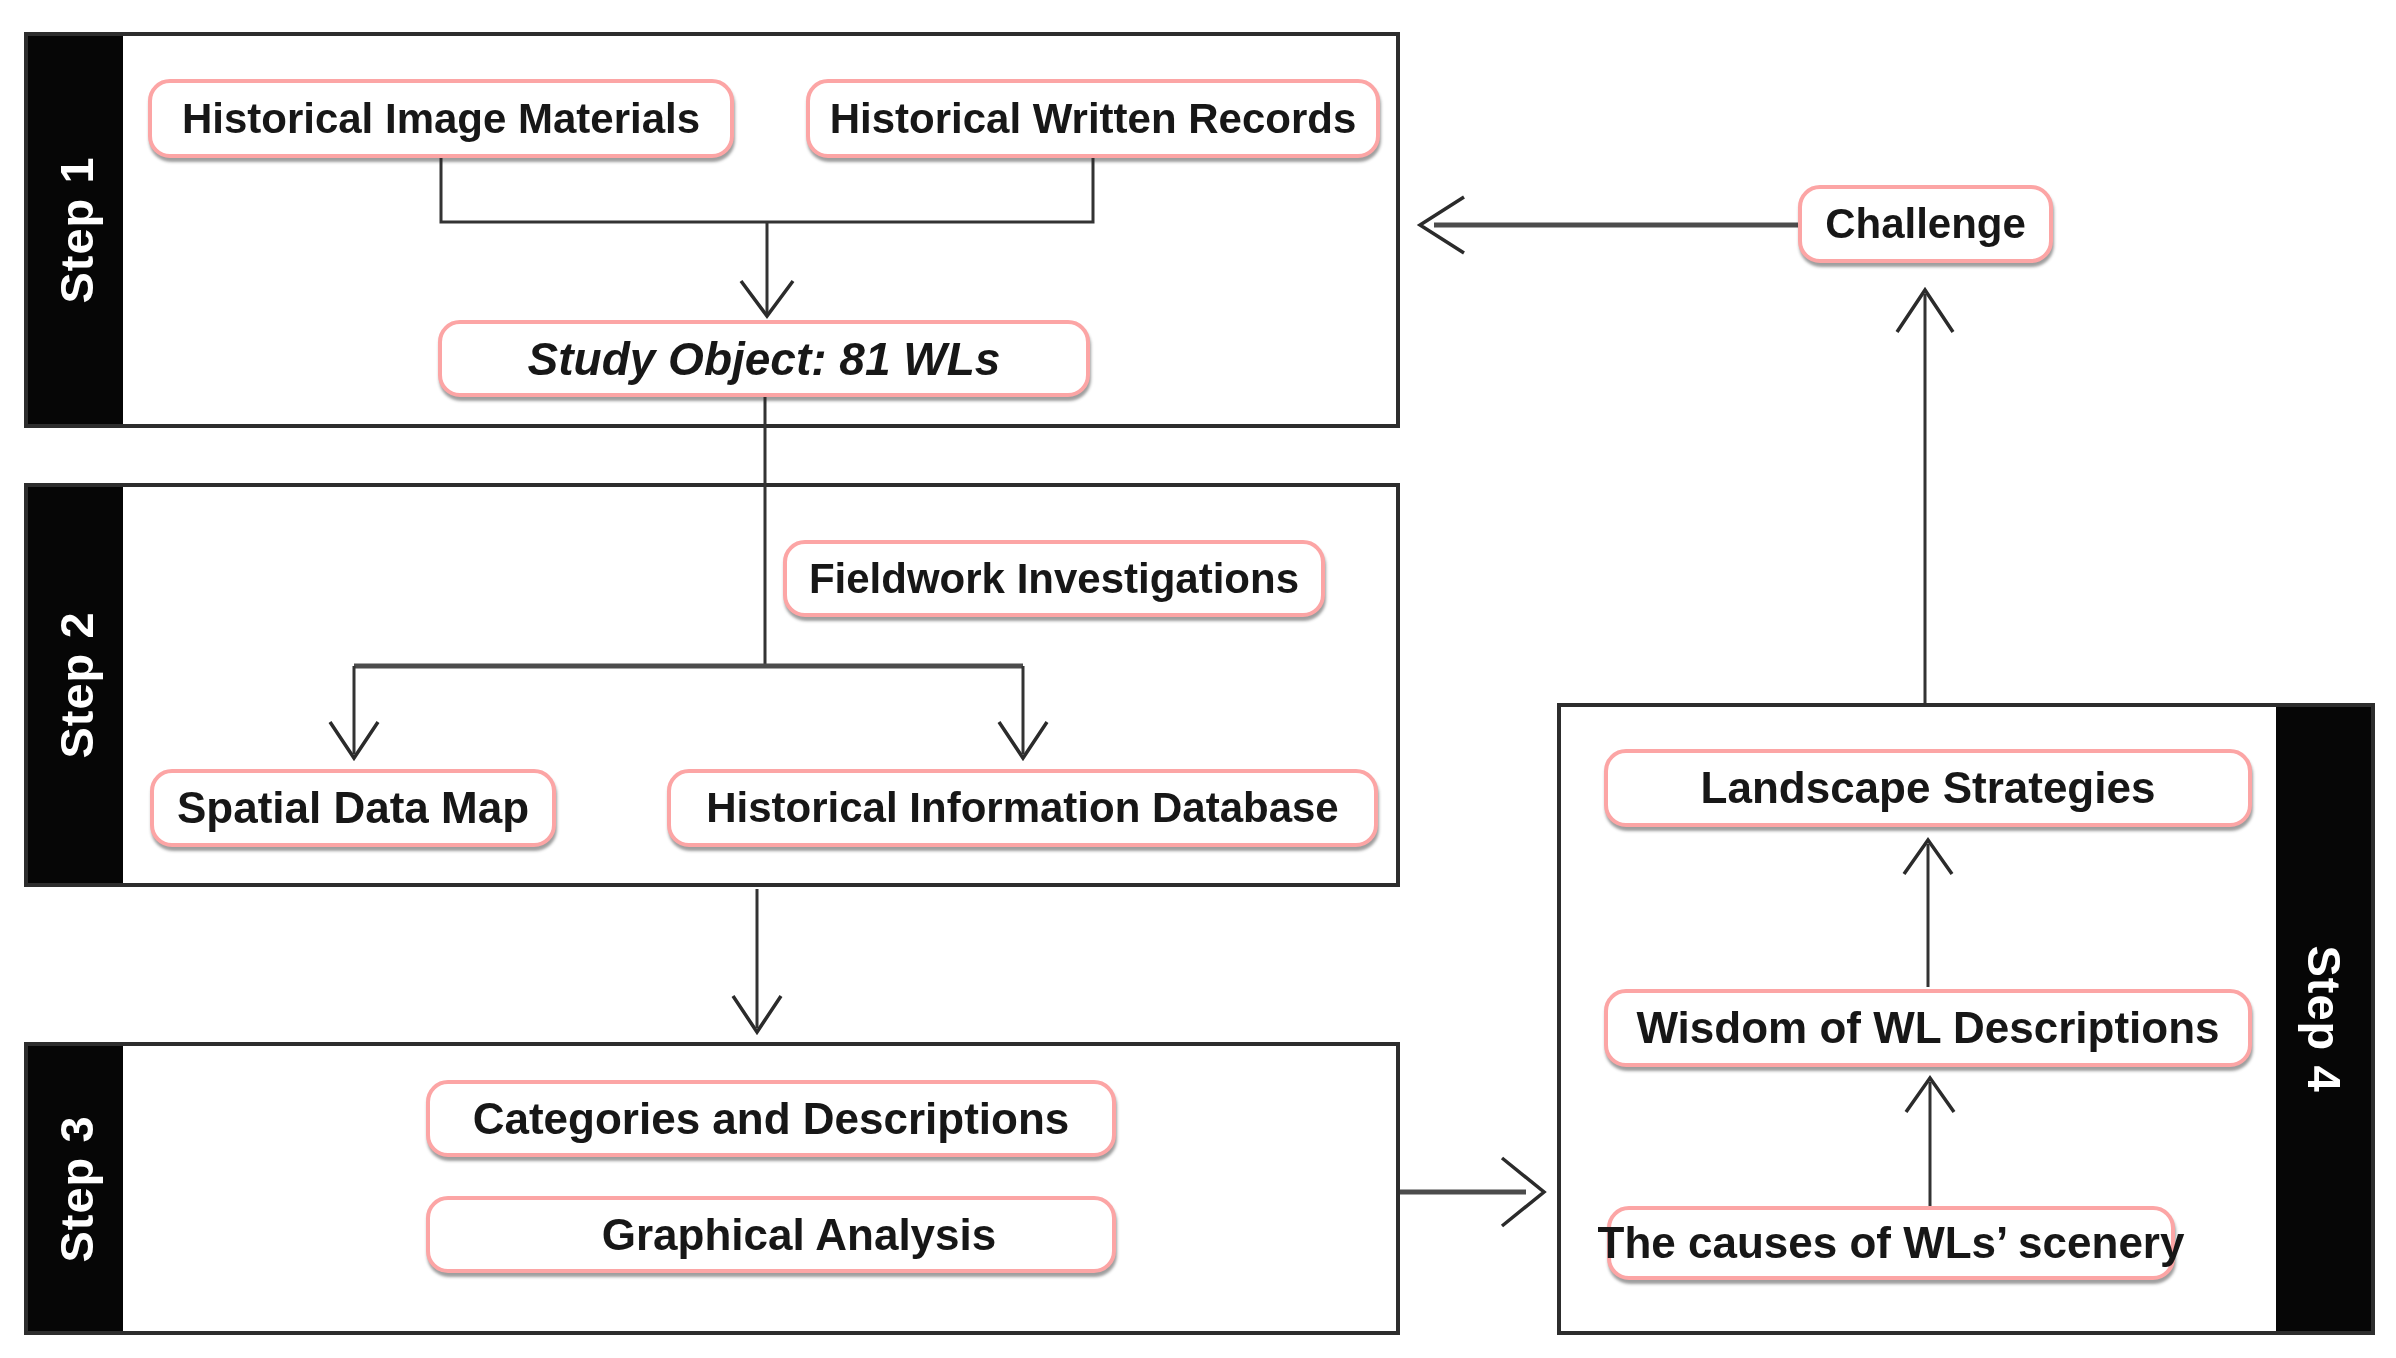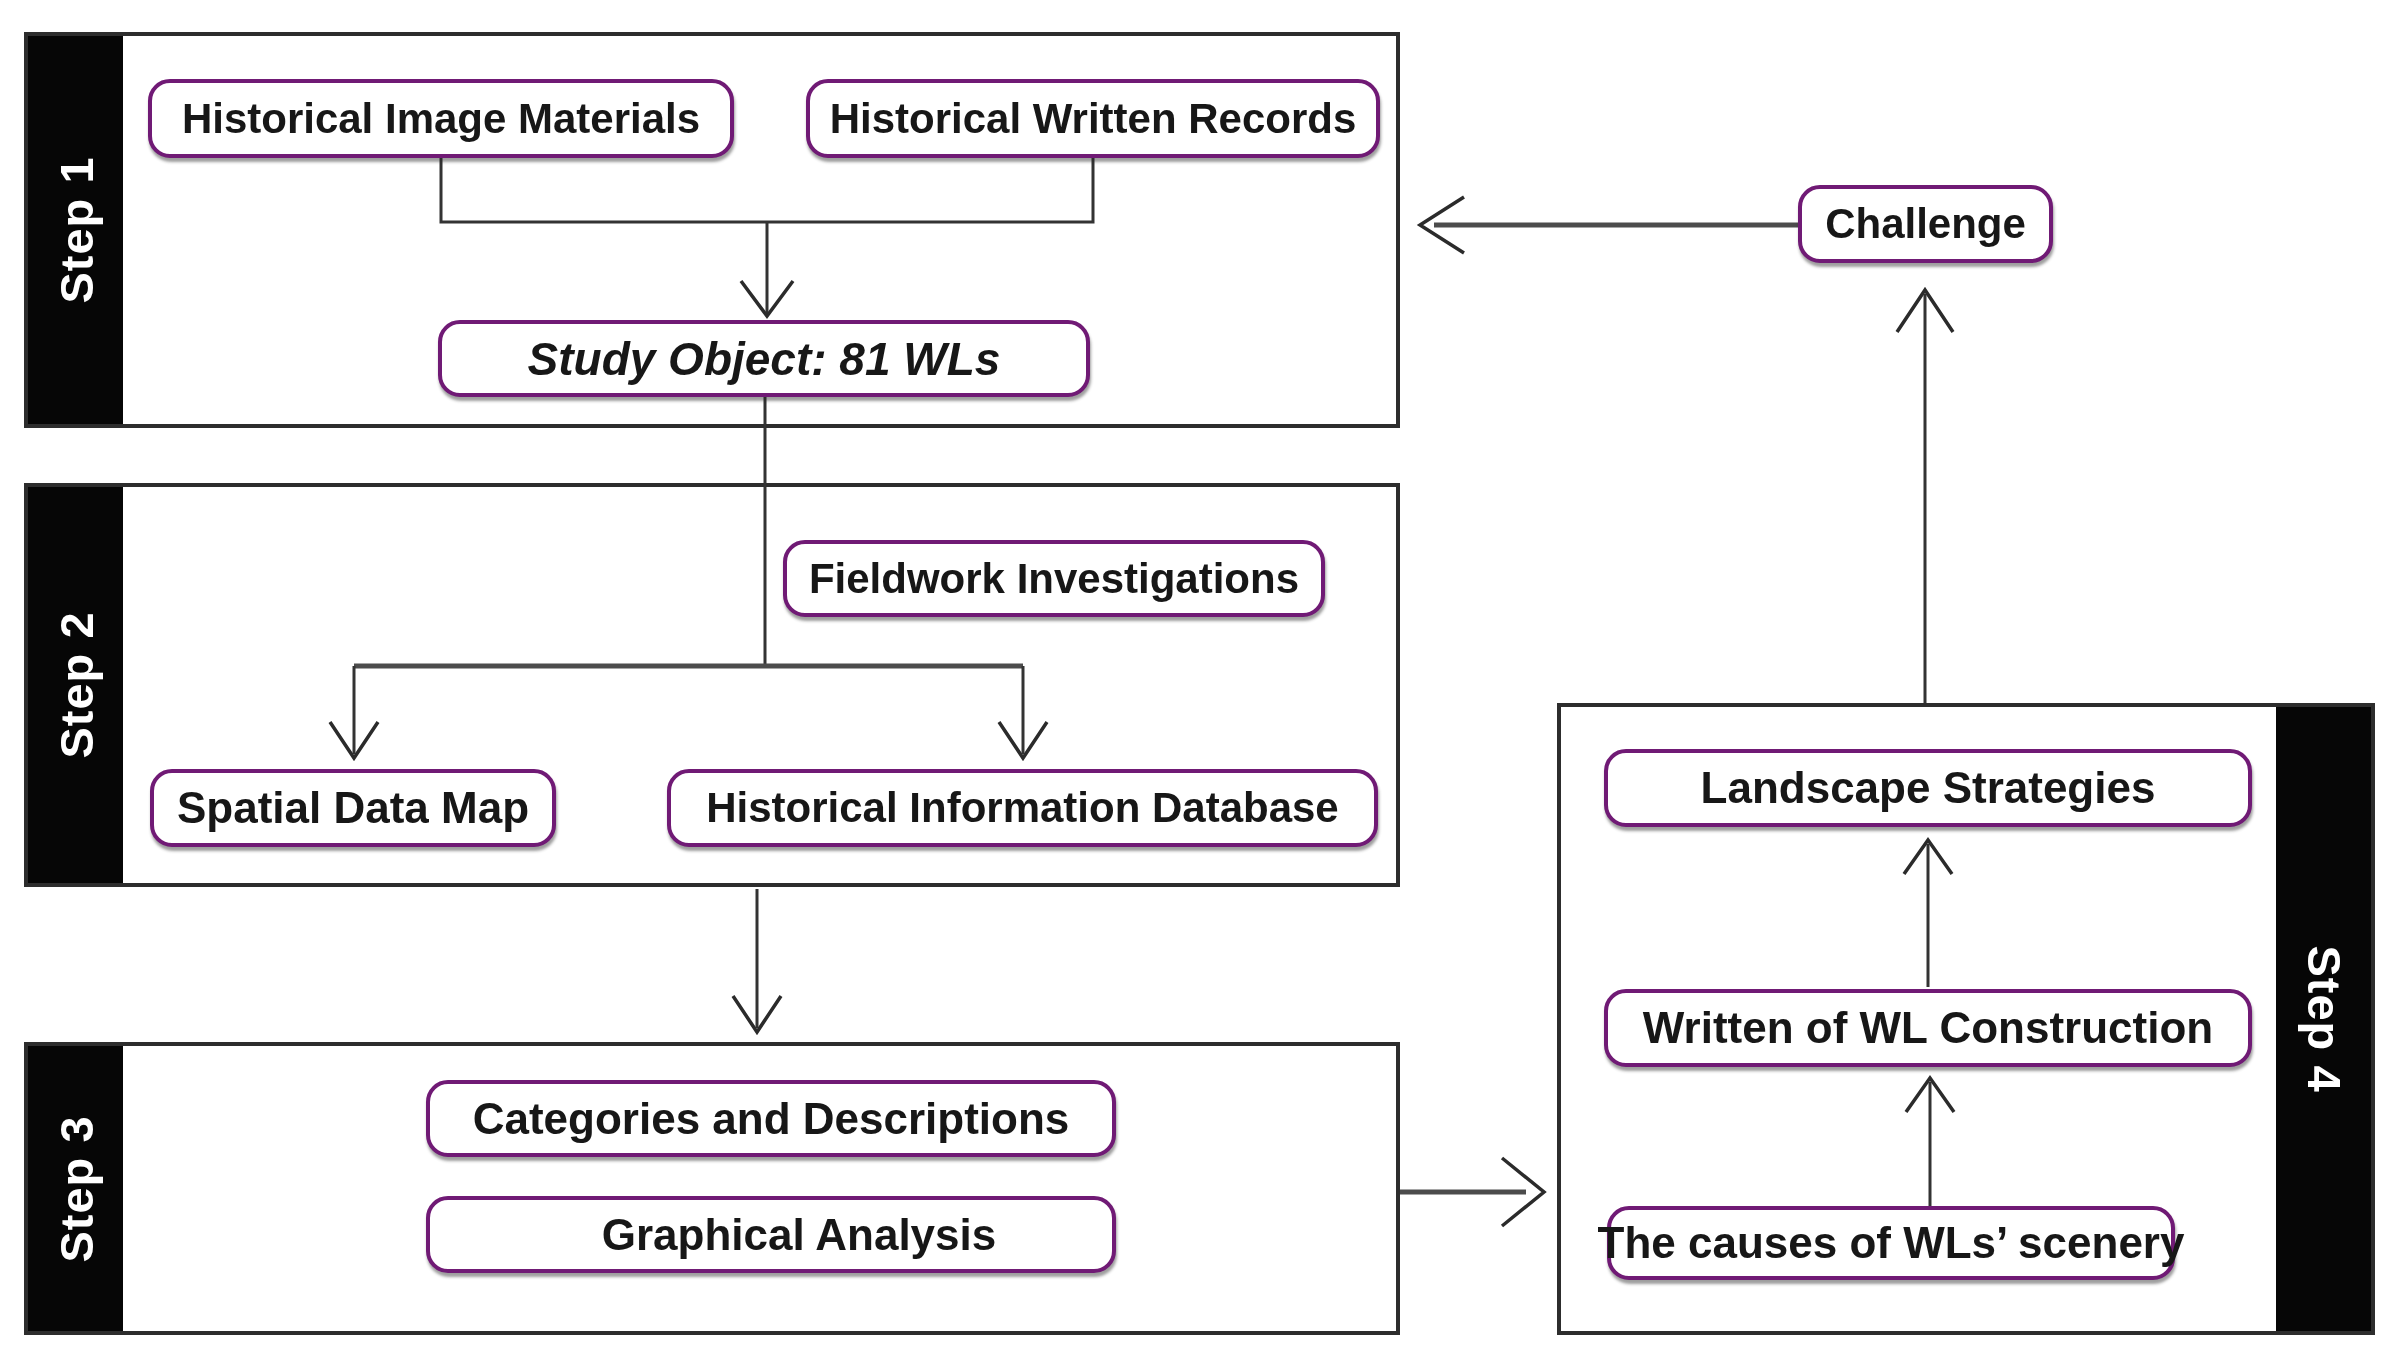--- a/index.html
+++ b/index.html
@@ -15,21 +15,21 @@
   }
   .bar-left{left:0;}
   .bar-right{right:0;}
   .bar-label{
     position:absolute;left:50%;top:50%;color:#ffffff;font-weight:700;font-size:47px;
     white-space:nowrap;letter-spacing:1px;
   }
   .rot-ccw{transform:translate(-50%,-50%) rotate(-90deg);}
   .rot-cw{transform:translate(-50%,-50%) rotate(90deg);}
   .node{
-    position:absolute;z-index:10;background:#ffffff;border:4px solid #701a75;border-radius:22px;
+    position:absolute;z-index:10;background:#ffffff;border:4px solid #fca5a5;border-radius:22px;
     box-sizing:border-box;display:flex;align-items:center;justify-content:center;
     box-shadow:1px 4px 3px rgba(40,40,40,0.45);
   }
   .node span{
     color:#171717;font-weight:700;white-space:nowrap;line-height:1;
   }
   .node.align-left{justify-content:center;}
   svg.wires{position:absolute;left:0;top:0;z-index:5;}
   .wire{stroke:#333333;stroke-width:3;fill:none;}
   .wire-thick{stroke:#4c4c4c;stroke-width:5;fill:none;}
@@ -117,21 +117,21 @@
     <span style="font-size:44px;">Categories and Descriptions</span>
   </div>
   <div class="node align-left" style="left:426px;top:1196px;width:690px;height:77px;padding-left:56px;">
     <span style="font-size:44px;">Graphical Analysis</span>
   </div>
 
   <div class="node" style="left:1604px;top:749px;width:648px;height:78px;">
     <span style="font-size:44px;">Landscape Strategies</span>
   </div>
   <div class="node" style="left:1604px;top:989px;width:648px;height:78px;">
-    <span style="font-size:44px;">Written of WL Construction</span>
+    <span style="font-size:44px;">Wisdom of WL Descriptions</span>
   </div>
   <div class="node" style="left:1607px;top:1206px;width:568px;height:74px;">
     <span style="font-size:44px;">The causes of WLs’ scenery</span>
   </div>
 
   <div class="node" style="left:1798px;top:185px;width:255px;height:78px;">
     <span style="font-size:42px;">Challenge</span>
   </div>
 
 </div>

